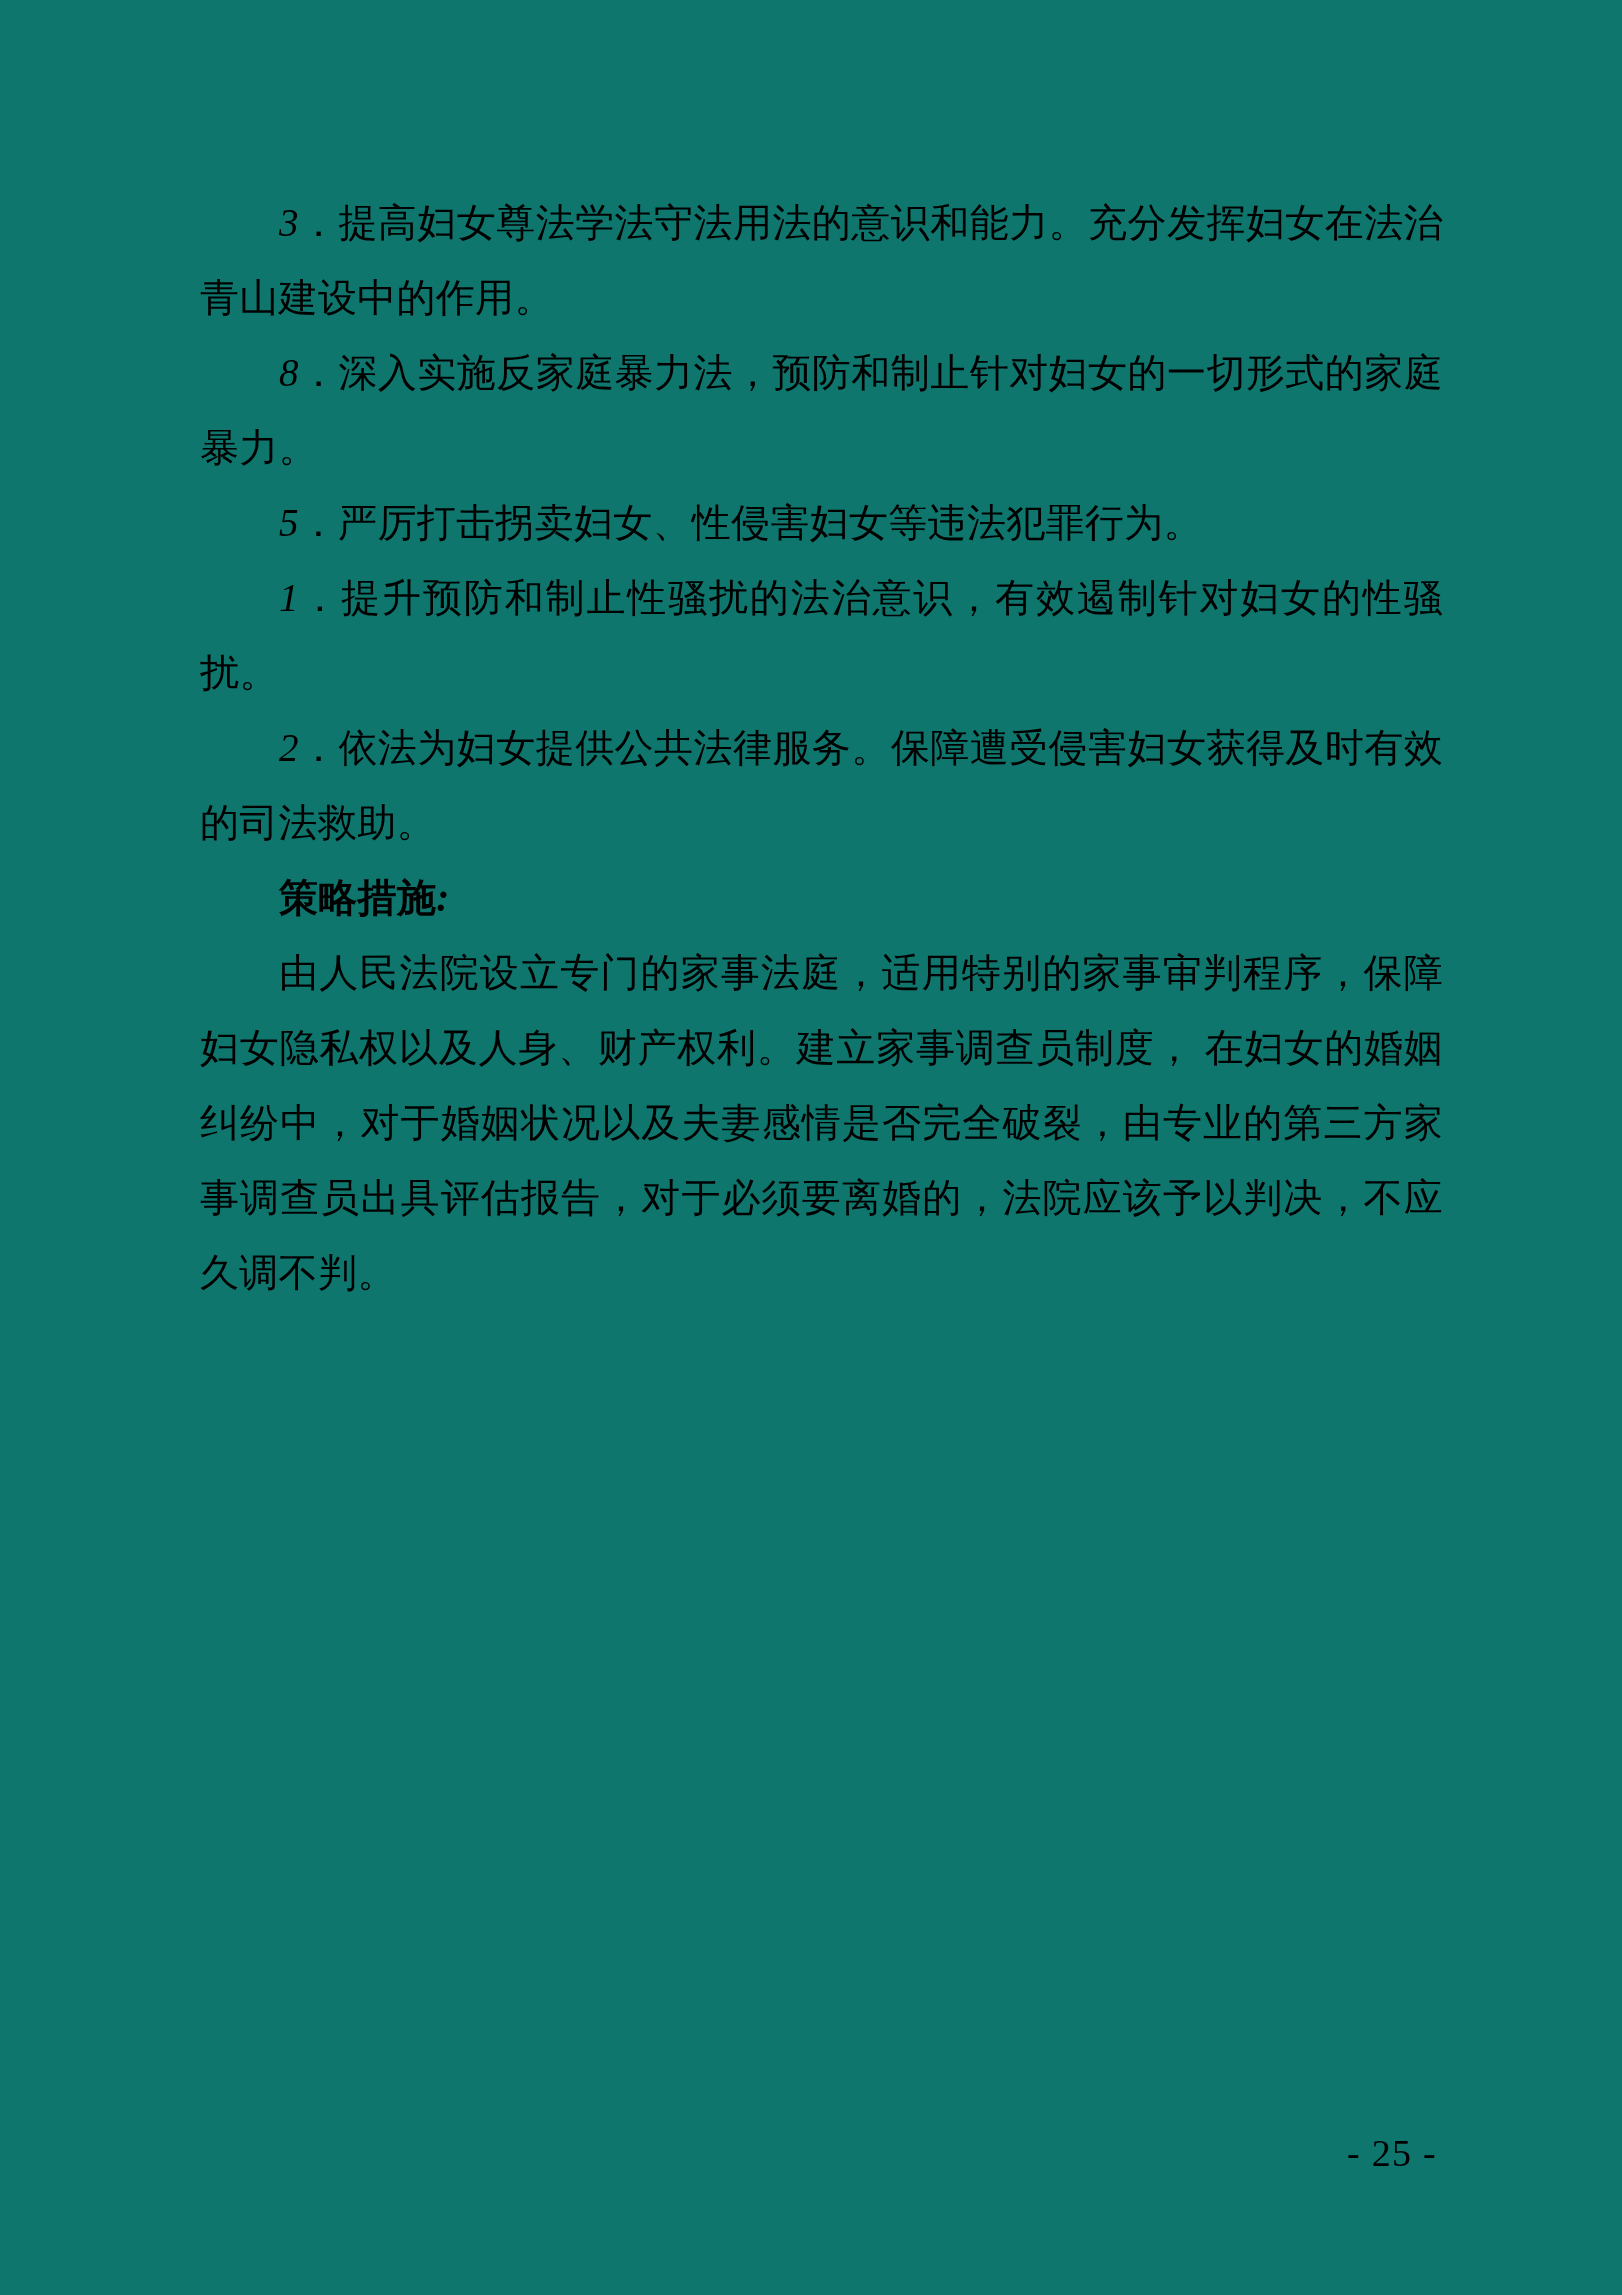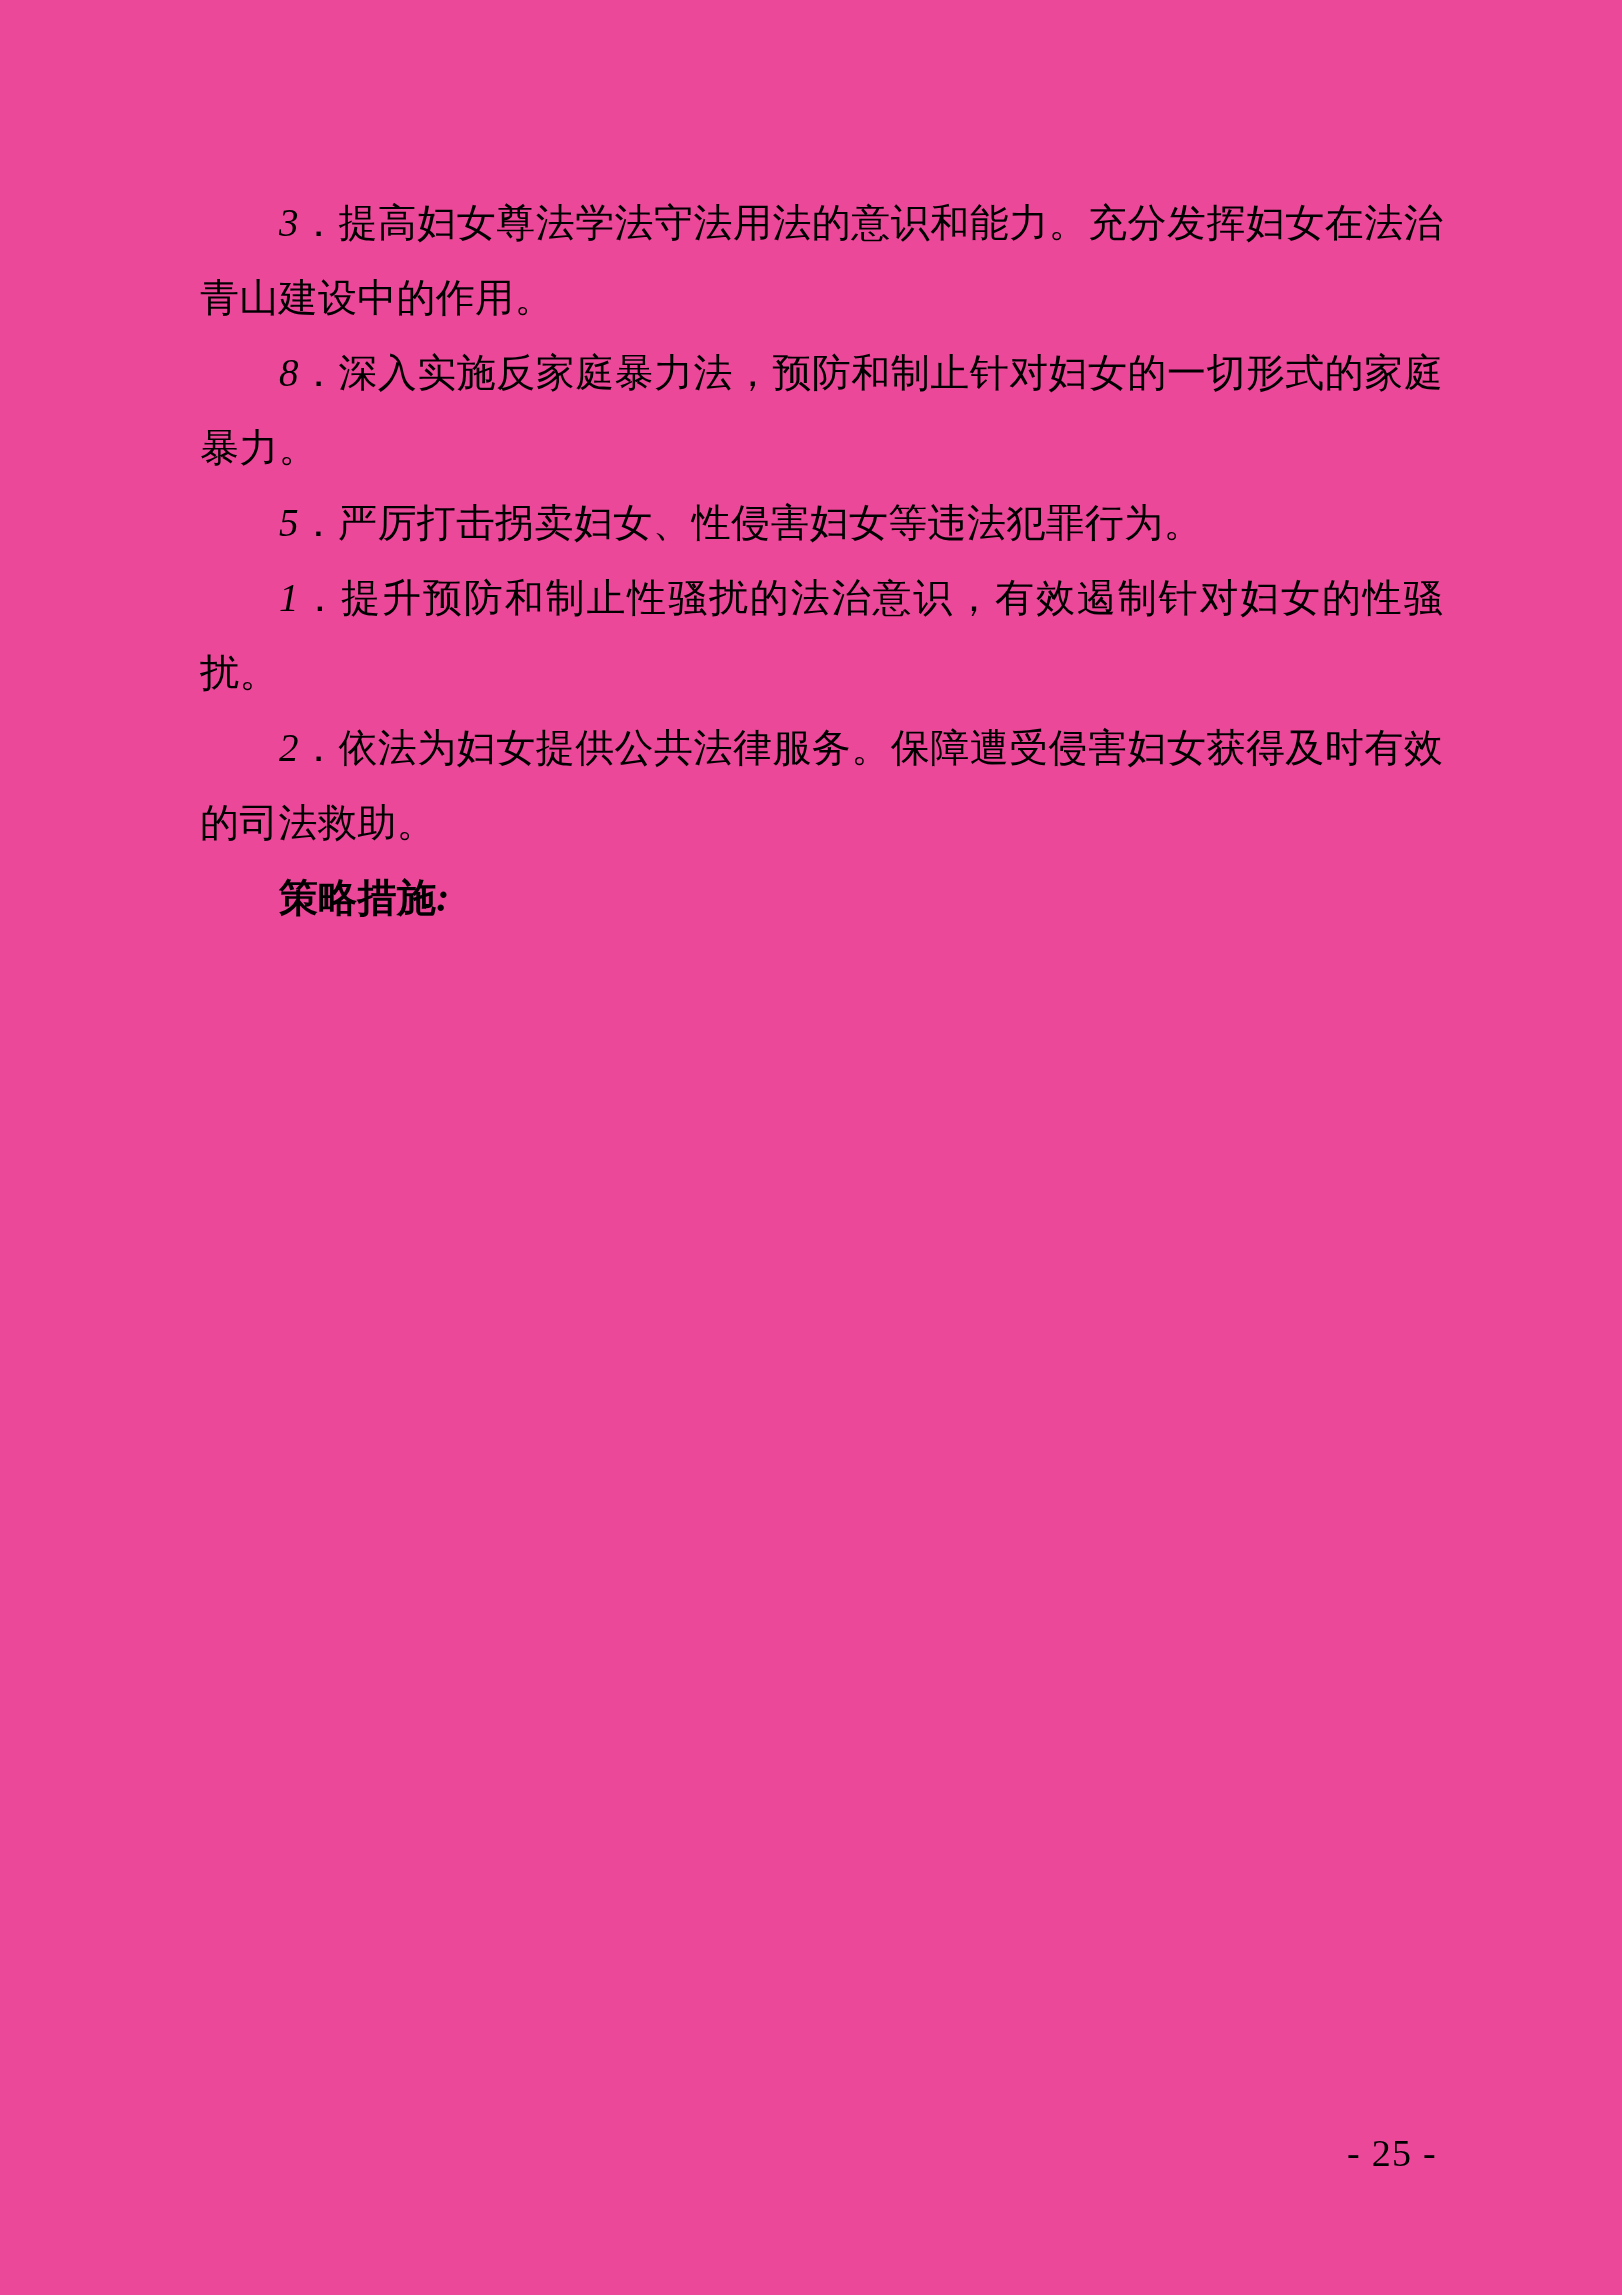--- a/index.html
+++ b/index.html
@@ -11,21 +11,21 @@
     width: 1622px;
     height: 2295px;
     position: relative;
     overflow: hidden;
     font-family: "Liberation Serif", "DejaVu Serif", serif;
     color: #000000;
   }
   .page {
     position: absolute;
     inset: 0;
-    background: #ec4899;
+    background: #0f766e;
   }
   .text-block {
     position: absolute;
     left: 200px;
     top: 185px;
     width: 1243px;
     font-size: 39px;
     line-height: 75px;
     text-align: justify;
     
@@ -56,16 +56,17 @@
 <body>
 
 <main class="page">
   <article class="text-block" id="text-block">
       <p class="body">3．提高妇女尊法学法守法用法的意识和能力。充分发挥妇女在法治青山建设中的作用。</p>
       <p class="body">8．深入实施反家庭暴力法，预防和制止针对妇女的一切形式的家庭暴力。</p>
       <p class="body">5．严厉打击拐卖妇女、性侵害妇女等违法犯罪行为。</p>
       <p class="body">1．提升预防和制止性骚扰的法治意识，有效遏制针对妇女的性骚扰。</p>
       <p class="body">2．依法为妇女提供公共法律服务。保障遭受侵害妇女获得及时有效的司法救助。</p>
       <p class="heading">策略措施:</p>
+      <p class="body">由人民法院设立专门的家事法庭，适用特别的家事审判程序，保障妇女隐私权以及人身、财产权利。建立家事调查员制度， 在妇女的婚姻纠纷中，对于婚姻状况以及夫妻感情是否完全破裂，由专业的第三方家事调查员出具评估报告，对于必须要离婚的，法院应该予以判决，不应久调不判。</p>
     </article>
   <div class="page-number">- 25 -</div>
 </main>
 
 
 </body></html>

